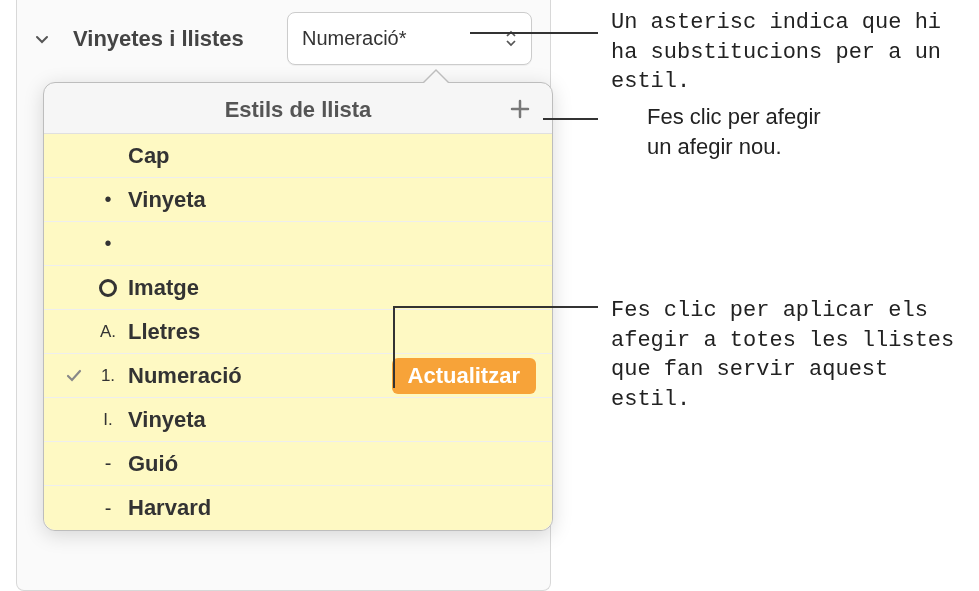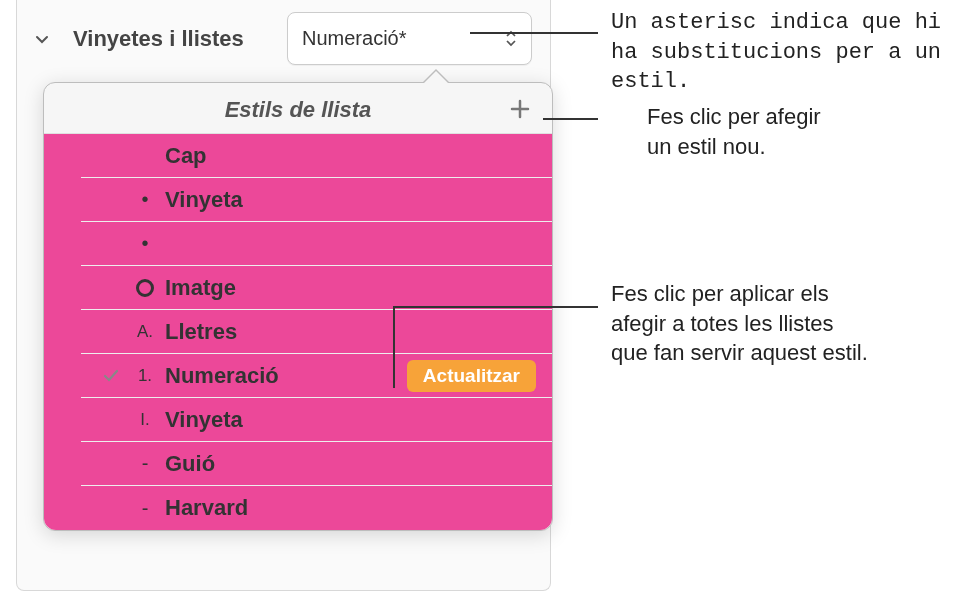--- a/index.html
+++ b/index.html
@@ -109,44 +109,42 @@
     }
     .popover-header {
       text-align: center;
       padding: 14px 0 10px 0;
       position: relative;
     }
     .popover-title {
       font-size: 22px;
       font-weight: 600;
       color: #555;
-      font-style: italic;
     }
     .add-button {
       position: absolute;
       right: 18px;
       top: 12px;
       width: 28px;
       height: 28px;
       display: flex;
       align-items: center;
       justify-content: center;
       cursor: pointer;
     }
     .add-button svg {
       width: 22px;
       height: 22px;
     }
     .style-list {
-      background: #ec4899;
+      background: #fef9c3;
       border-top: 1px solid #e0e0e0;
       border-bottom-left-radius: 12px;
       border-bottom-right-radius: 12px;
       overflow: hidden;
-      padding-left: 37px;
     }
     .style-item {
       display: flex;
       align-items: center;
       height: 44px;
       border-bottom: 1px solid #eee;
       padding: 0 16px;
       position: relative;
     }
     .style-item:last-child {
@@ -173,21 +171,21 @@
     }
     .item-label {
       font-size: 22px;
       font-weight: 600;
       color: #333;
       flex: 1;
     }
     .update-button {
       background: #f7a339;
       color: #fff;
-      font-size: 19px;
+      font-size: 22px;
       font-weight: 600;
       padding: 5px 16px;
       border-radius: 6px;
       border: none;
       cursor: pointer;
     }
     .callout {
       position: absolute;
       font-size: 22px;
       color: #222;
@@ -199,22 +197,23 @@
       width: 365px;
       font-family: Liberation Mono, monospace;
     }
     .callout-2 {
       left: 647px;
       top: 102px;
       width: 360px;
     }
     .callout-3 {
       left: 611px;
-      top: 279px;
+      top: 296px;
       width: 360px;
+      font-family: Liberation Mono, monospace;
     }
     .callout-line {
       position: absolute;
       background: #333;
       height: 1.5px;
     }
     .line-1 {
       left: 470px;
       top: 32px;
       width: 128px;
@@ -351,19 +350,19 @@
 <div class="callout-line line-1"></div>
 <div class="callout-line line-2"></div>
 <div class="line-3a"></div>
 <div class="line-3b"></div>
 
 <div class="callout callout-1">
   <span>Un asterisc indica que hi ha substitucions per a un estil.</span>
 </div>
 <div class="callout callout-2">
   <span>Fes clic per afegir</span><br>
-  <span>un estil nou.</span>
+  <span>un afegir nou.</span>
 </div>
 <div class="callout callout-3">
   <span>Fes clic per aplicar els</span><br>
   <span>afegir a totes les llistes</span><br>
   <span>que fan servir aquest estil.</span>
 </div>
 
 </body></html>

